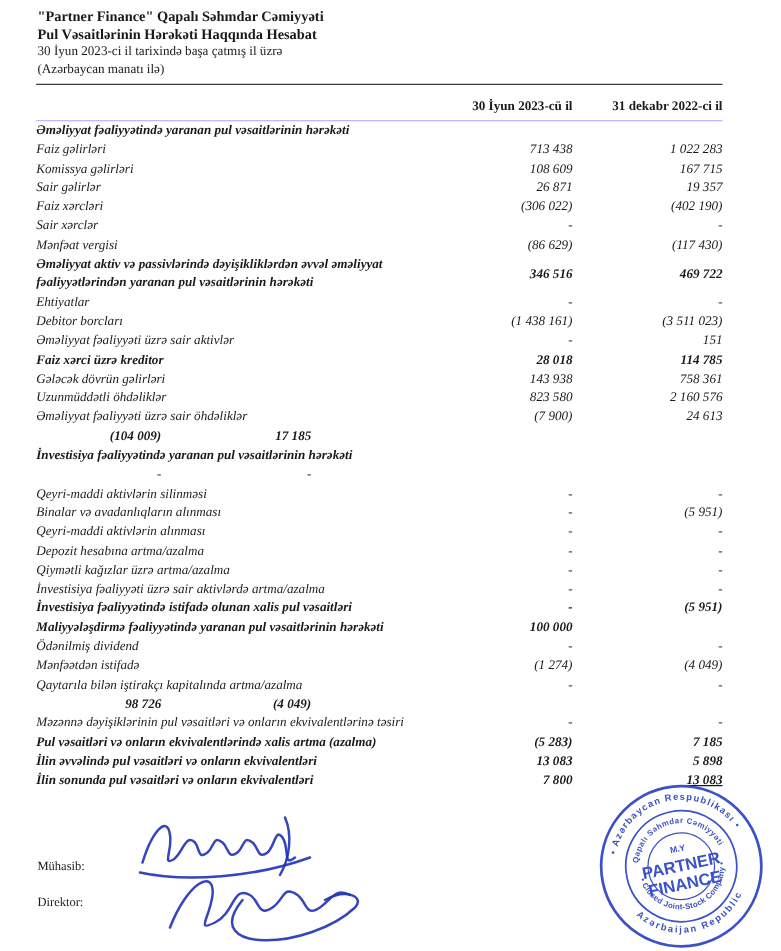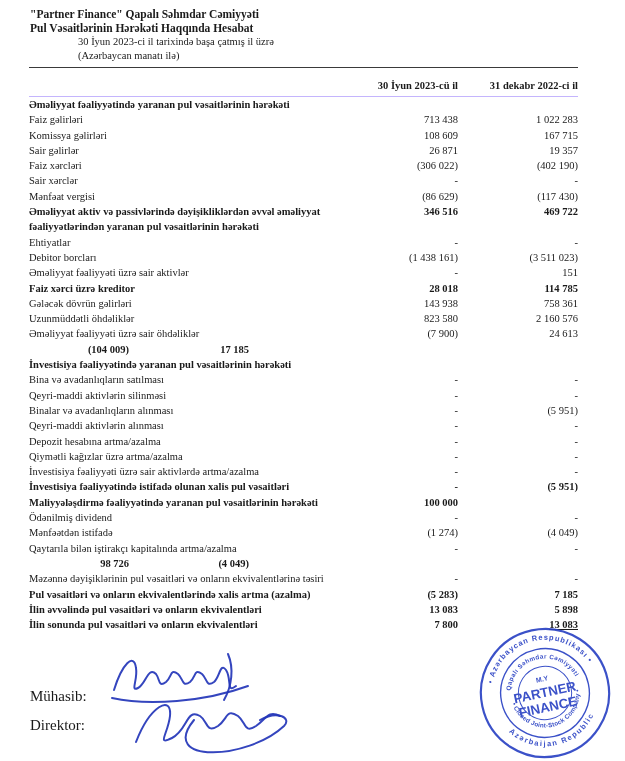--- a/index.html
+++ b/index.html
@@ -5,38 +5,38 @@
   html, body { margin: 0; padding: 0; background: #ffffff; }
   body {
     width: 625px; height: 761px; position: relative; overflow: hidden;
     font-family: "Liberation Serif", serif; color: #1a1a1a;
     -webkit-font-smoothing: antialiased;
   }
   .page { position: absolute; inset: 0; }
 
   .hdr { margin: 7px 0 0 30px; line-height: 14px; }
   .company, .title { font-size: 11.5px; font-weight: bold; }
-  .sub { font-size: 10.5px; margin-left: 48px; }
+  .sub { font-size: 10.5px; }
 
   .rule { border-top: 1px solid #3a3a3a; width: 549px; margin: 4px 0 0 29px; }
 
   .table-wrap { width: 549px; margin-left: 29px; font-size: 10.5px; }
   .col-headers {
     display: flex; align-items: flex-end; font-weight: bold;
     padding: 12px 0 5px 0; border-bottom: 1px solid #c4b5fd;
   }
-  .row { display: flex; align-items: flex-start; line-height: 15.3px; }
+  .row { display: flex; align-items: center; line-height: 15.3px; font-style: italic; }
   .lbl { flex: 1 1 auto; padding-right: 6px; }
   .v { text-align: right; white-space: nowrap; }
   .v1 { width: 100px; flex: 0 0 100px; }
   .v2 { width: 120px; flex: 0 0 120px; }
   .bold { font-weight: bold; }
   .ul { text-decoration: underline; }
 
-  .sig-label { position: absolute; font-size: 15px; left: 30px; }
+  .sig-label { position: absolute; font-size: 10px; left: 30px; }
   .sig-label.accountant { top: 688px; }
   .sig-label.director { top: 717px; }
 
   .sig { position: absolute; }
   .sig.accountant { left: 108px; top: 646px; }
   .sig.director { left: 128px; top: 690px; }
   .sig path { fill: none; stroke: #2335b8; stroke-width: 2; stroke-linecap: round; opacity: .92; }
 
   .stamp { position: absolute; left: 476px; top: 624px; opacity: .92; }
   .stamp circle { fill: none; stroke: #2b43c4; }
@@ -141,21 +141,20 @@
         <div class="row bold">
           <span class="v v1 bold">(104 009)</span>
           <span class="v v2 bold">17 185</span>
         </div>
         <div class="row bold">
           <span class="lbl">İnvestisiya fəaliyyətində yaranan pul vəsaitlərinin hərəkəti</span>
           <span class="v v1"></span>
           <span class="v v2"></span>
         </div>
         <div class="row">
-          <span class="lbl">Bina və avadanlıqların satılması</span>
           <span class="v v1">-</span>
           <span class="v v2">-</span>
         </div>
         <div class="row">
           <span class="lbl">Qeyri-maddi aktivlərin silinməsi</span>
           <span class="v v1">-</span>
           <span class="v v2">-</span>
         </div>
         <div class="row">
           <span class="lbl">Binalar və avadanlıqların alınması</span>

